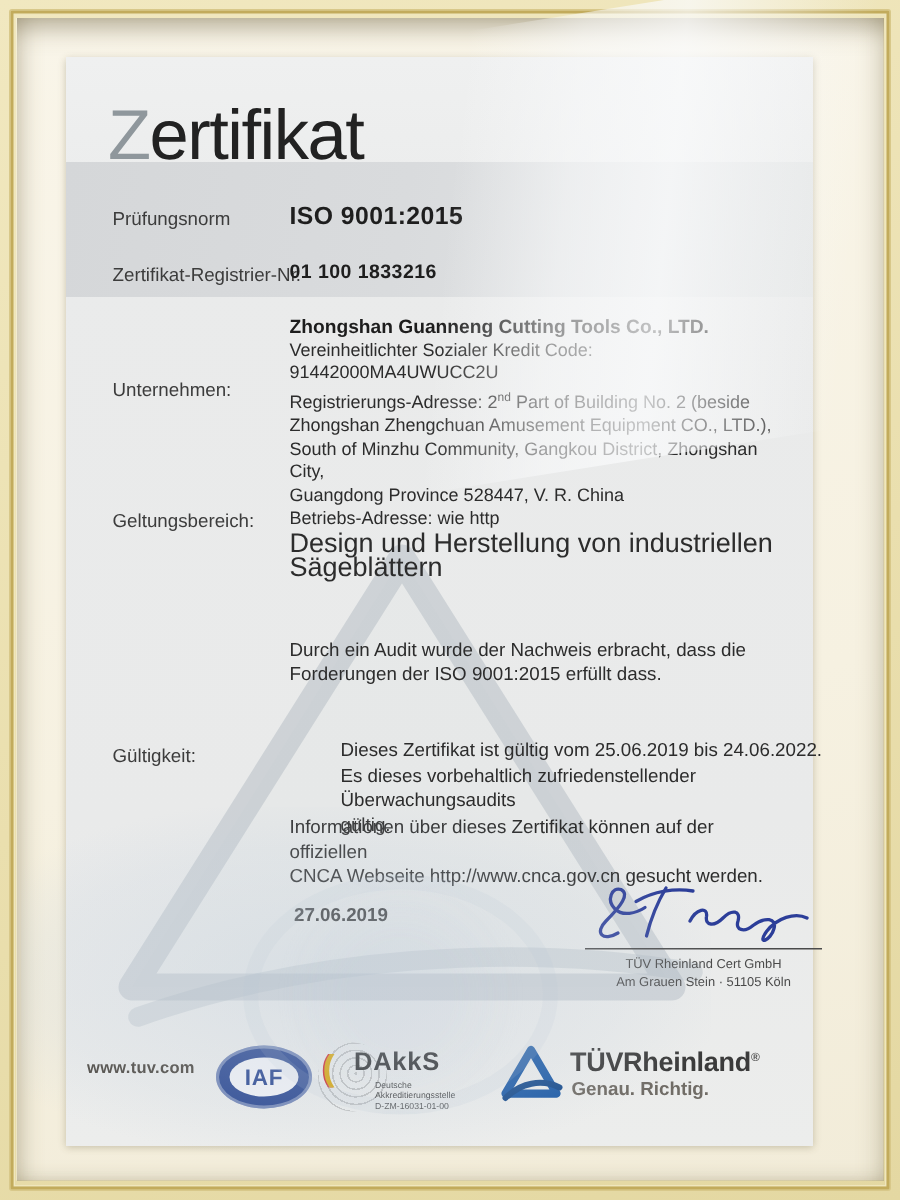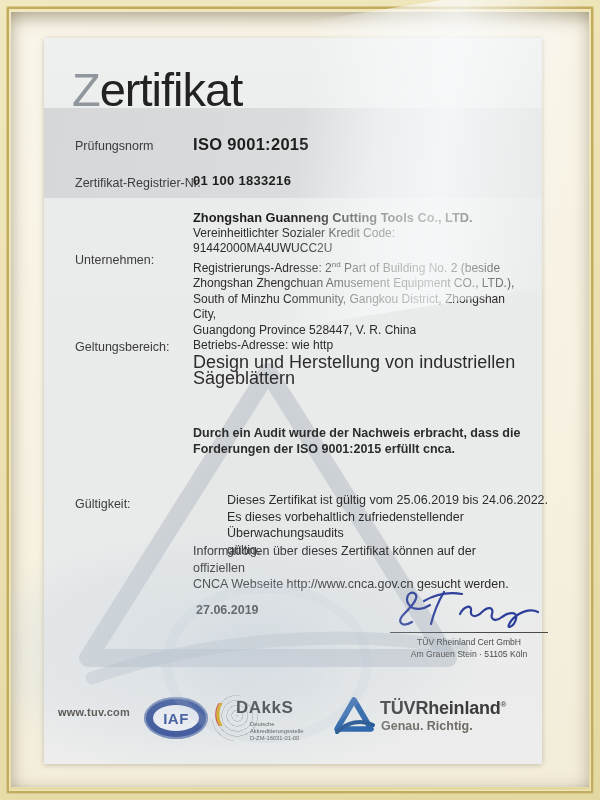--- a/index.html
+++ b/index.html
@@ -124,23 +124,23 @@
       <div><span>Registrierungs-Adresse: 2</span><sup>nd</sup><span> Part of Building No. 2 (beside</span></div>
       <div>Zhongshan Zhengchuan Amusement Equipment CO., LTD.),</div>
       <div>South of Minzhu Community, Gangkou District, Zhongshan City,</div>
       <div>Guangdong Province 528447, V. R. China</div>
       <div>Betriebs-Adresse: wie http</div>
     </div>
 
     <div class="label" style="top:302px;">Geltungsbereich:</div>
     <div class="block" style="top:317px;font-size:18px;">Design und Herstellung von industriellen Sägeblättern</div>
 
-    <div class="block" style="top:387px;font-size:12.5px;line-height:16px;font-weight:bold;">
+    <div class="block" style="top:387px;font-size:12.5px;line-height:16px;">
       <div>Durch ein Audit wurde der Nachweis erbracht, dass die</div>
-      <div>Forderungen der ISO 9001:2015 erfüllt cnca.</div>
+      <div>Forderungen der ISO 9001:2015 erfüllt dass.</div>
     </div>
 
     <div class="label" style="top:459px;">Gültigkeit:</div>
     <div class="block" style="top:454px;font-size:12.5px;line-height:16.5px;margin-left:34px;">
       <div>Dieses Zertifikat ist gültig vom 25.06.2019 bis 24.06.2022.</div>
       <div>Es dieses vorbehaltlich zufriedenstellender Überwachungsaudits</div>
       <div>gültig.</div>
     </div>
 
     <div class="block" style="top:505px;font-size:12.5px;line-height:16.5px;">

